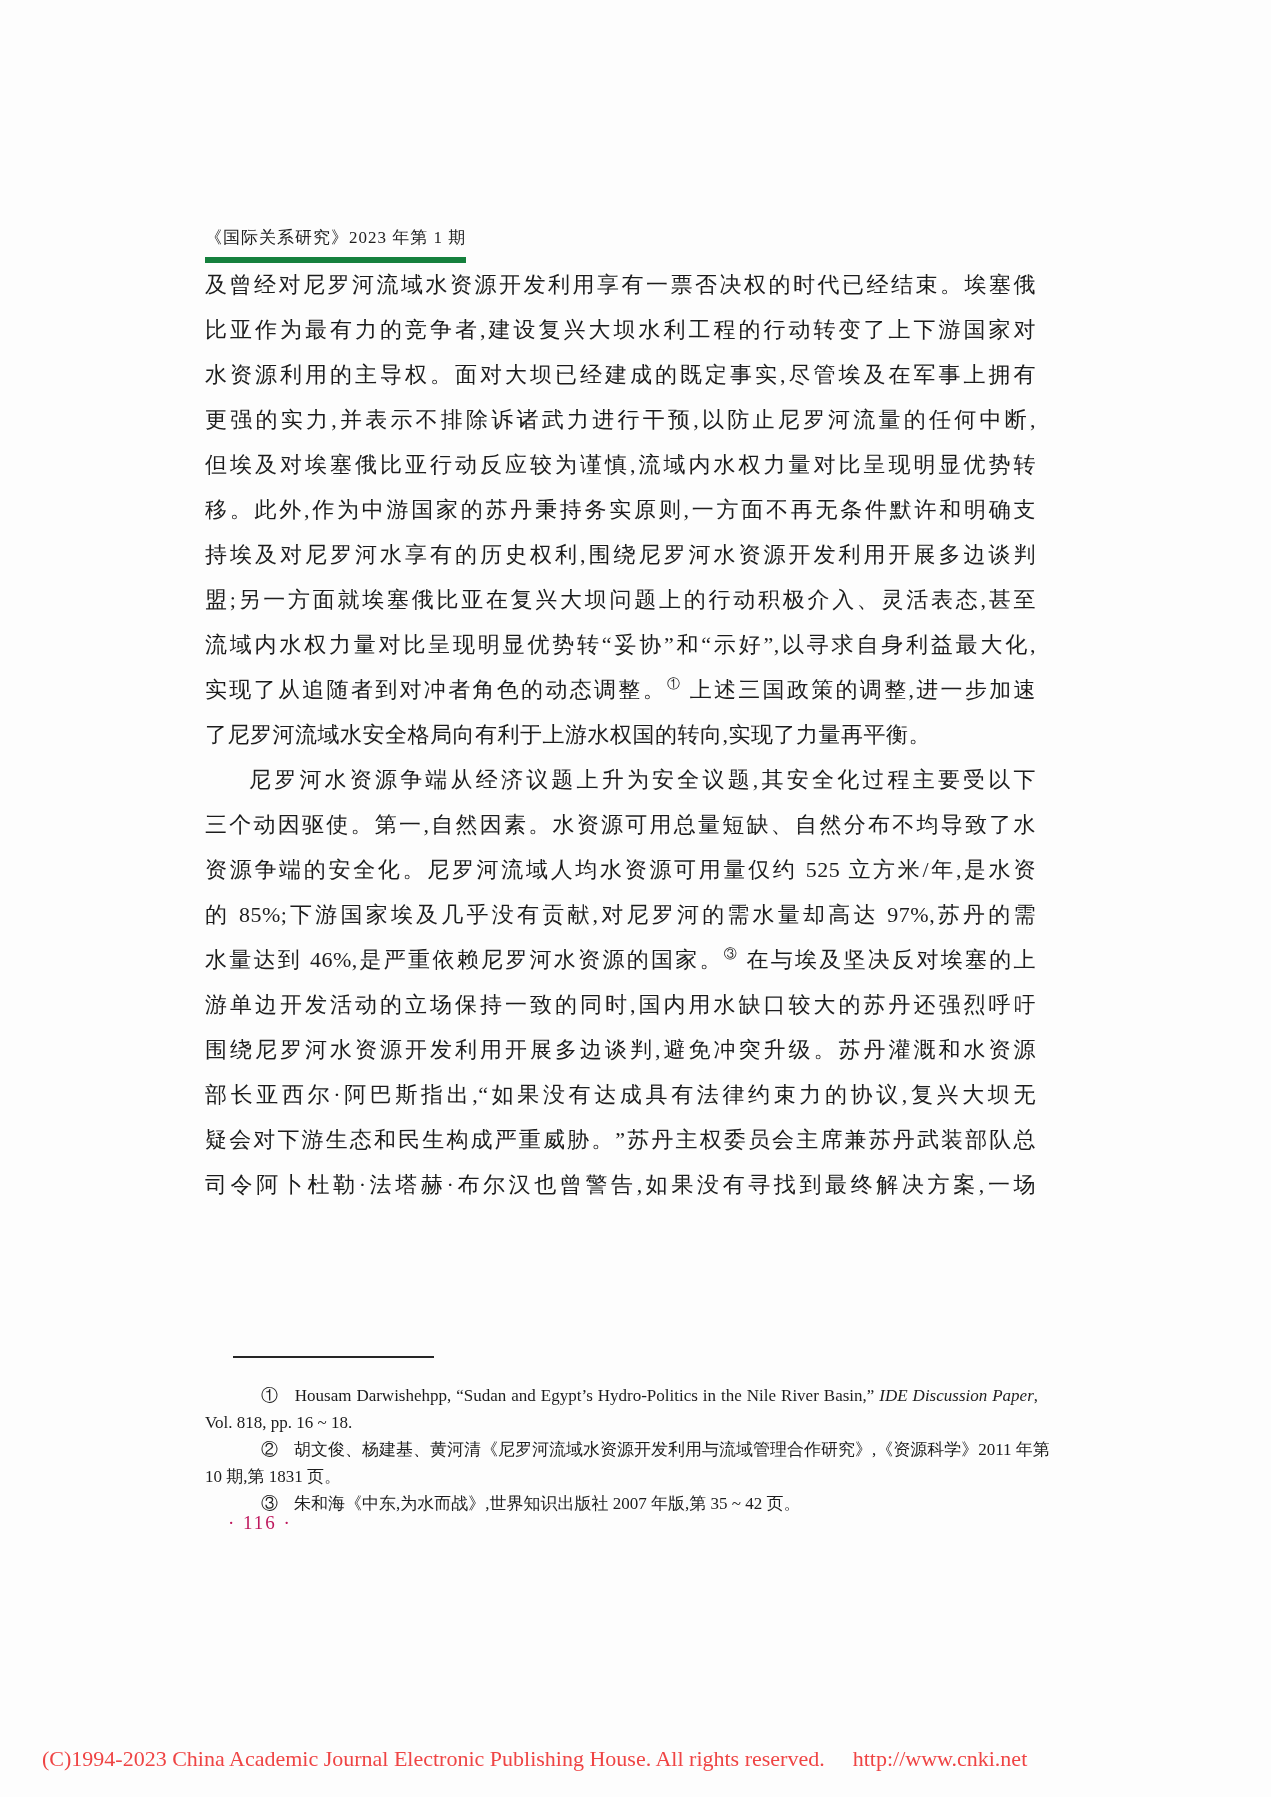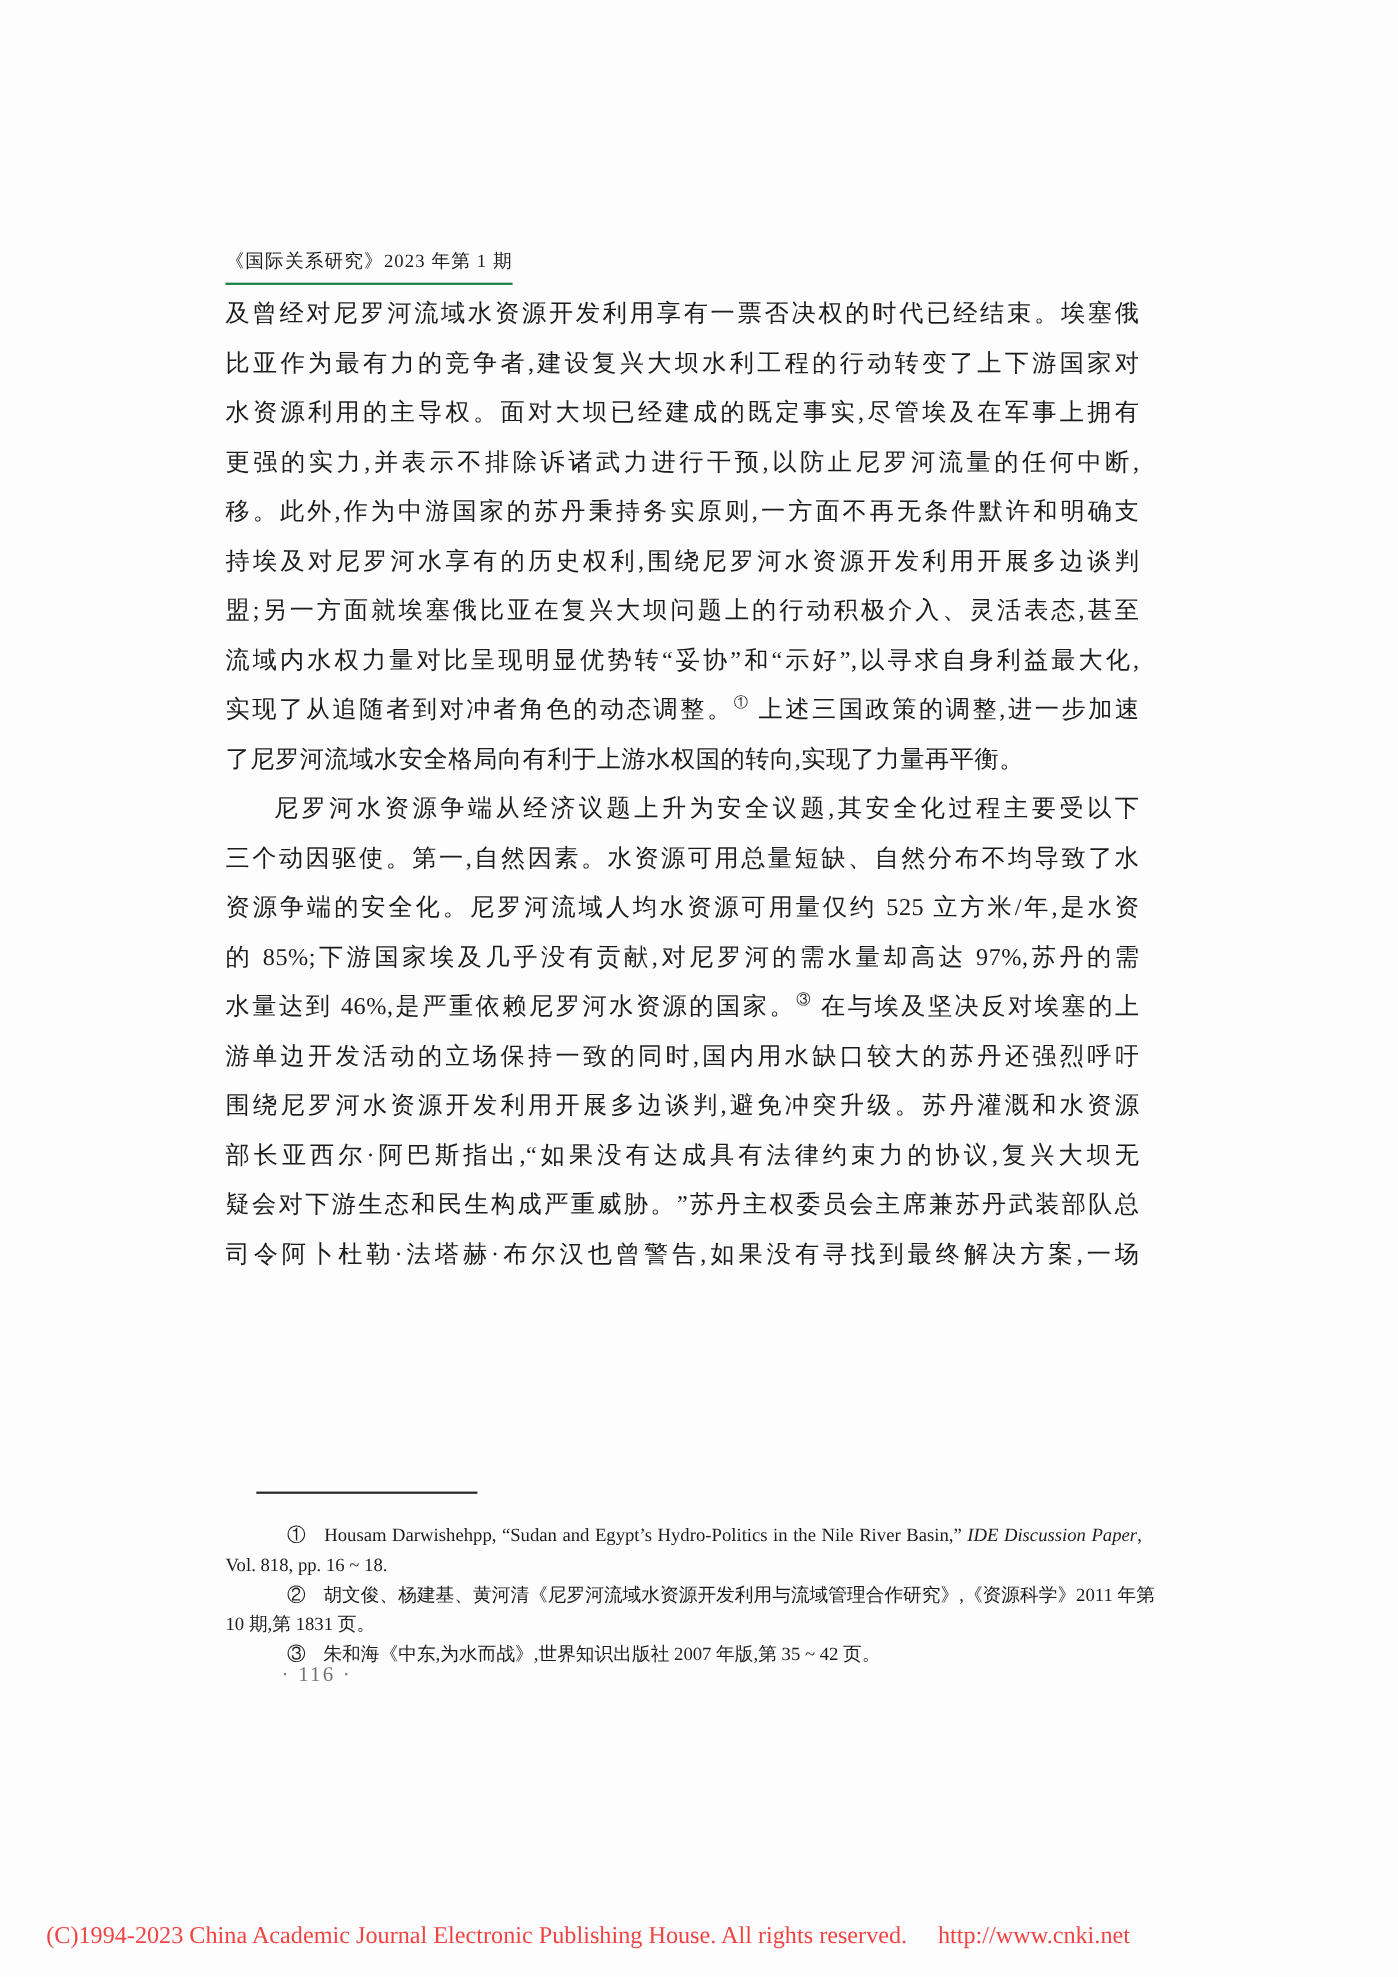--- a/index.html
+++ b/index.html
@@ -5,21 +5,21 @@
   html,body { margin:0; padding:0; background:#ffffff; }
   .page {
     position:relative; width:1271px; height:1797px;
     background:#fdfdfd; overflow:hidden;
     font-family:"Liberation Serif","DejaVu Serif",serif;
     color:#1c1c1c;
   }
   .journal-header {
     position:absolute; left:205px; top:226px;
     font-size:17px; letter-spacing:1px;
-    padding-bottom:8px; border-bottom:2px solid #15803d;
+    padding-bottom:8px; border-bottom:6px solid #15803d;
     white-space:nowrap;
   }
   .body-text { position:absolute; left:205px; top:262px; width:831px; }
   .line {
     height:45px; line-height:45px; font-size:22px;
     text-align:justify; text-align-last:justify;
     letter-spacing:0.5px; white-space:nowrap;
   }
   .line.no-just { text-align:left; text-align-last:left; }
   .line.indent { text-indent:44px; }
@@ -31,42 +31,43 @@
   .footnotes { position:absolute; left:205px; top:1382px; width:833px; }
   .fn-line {
     height:27px; line-height:27px; font-size:17px;
     text-align:justify; text-align-last:justify; white-space:nowrap;
   }
   .fn-line.no-just { text-align:right; text-align-last:left; }
   .fn-line.indent { text-indent:56px; }
   .it { font-style:italic; }
   .gap { margin-right:16px; }
   .page-number {
-    position:absolute; left:256px; top:1512px;
-    font-size:19px; letter-spacing:2px; color:#737373;
+    position:absolute; left:228px; top:1512px;
+    font-size:19px; letter-spacing:2px; color:#be185d;
   }
   .watermark {
     position:absolute; left:42px; top:1730px;
     font-size:22px; color:#ef4444; white-space:nowrap;margin-top:16px;
   }
   .watermark .url { margin-left:28px; }
 </style>
 </head>
 <body>
 
 <div class="page">
 
   <div class="journal-header">《国际关系研究》2023 年第 1 期</div>
 
   <div class="body-text">
     <div>
         <div class="line"><span>及曾经对尼罗河流域水资源开发利用享有一票否决权的时代已经结束。埃塞俄</span></div>
         <div class="line"><span>比亚作为最有力的竞争者,建设复兴大坝水利工程的行动转变了上下游国家对</span></div>
         <div class="line"><span>水资源利用的主导权。面对大坝已经建成的既定事实,尽管埃及在军事上拥有</span></div>
         <div class="line"><span>更强的实力,并表示不排除诉诸武力进行干预,以防止尼罗河流量的任何中断,</span></div>
+        <div class="line"><span>但埃及对埃塞俄比亚行动反应较为谨慎,流域内水权力量对比呈现明显优势转</span></div>
         <div class="line"><span>移。此外,作为中游国家的苏丹秉持务实原则,一方面不再无条件默许和明确支</span></div>
         <div class="line"><span>持埃及对尼罗河水享有的历史权利,围绕尼罗河水资源开发利用开展多边谈判</span></div>
         <div class="line"><span>盟;另一方面就埃塞俄比亚在复兴大坝问题上的行动积极介入、灵活表态,甚至</span></div>
         <div class="line"><span>流域内水权力量对比呈现明显优势转“妥协”和“示好”,以寻求自身利益最大化,</span></div>
         <div class="line"><span>实现了从追随者到对冲者角色的动态调整。</span><sup>①</sup><span> 上述三国政策的调整,进一步加速</span></div>
         <div class="line no-just"><span>了尼罗河流域水安全格局向有利于上游水权国的转向,实现了力量再平衡。</span></div>
       </div>
     <div>
         <div class="line indent"><span>尼罗河水资源争端从经济议题上升为安全议题,其安全化过程主要受以下</span></div>
         <div class="line"><span>三个动因驱使。第一,自然因素。水资源可用总量短缺、自然分布不均导致了水</span></div>

